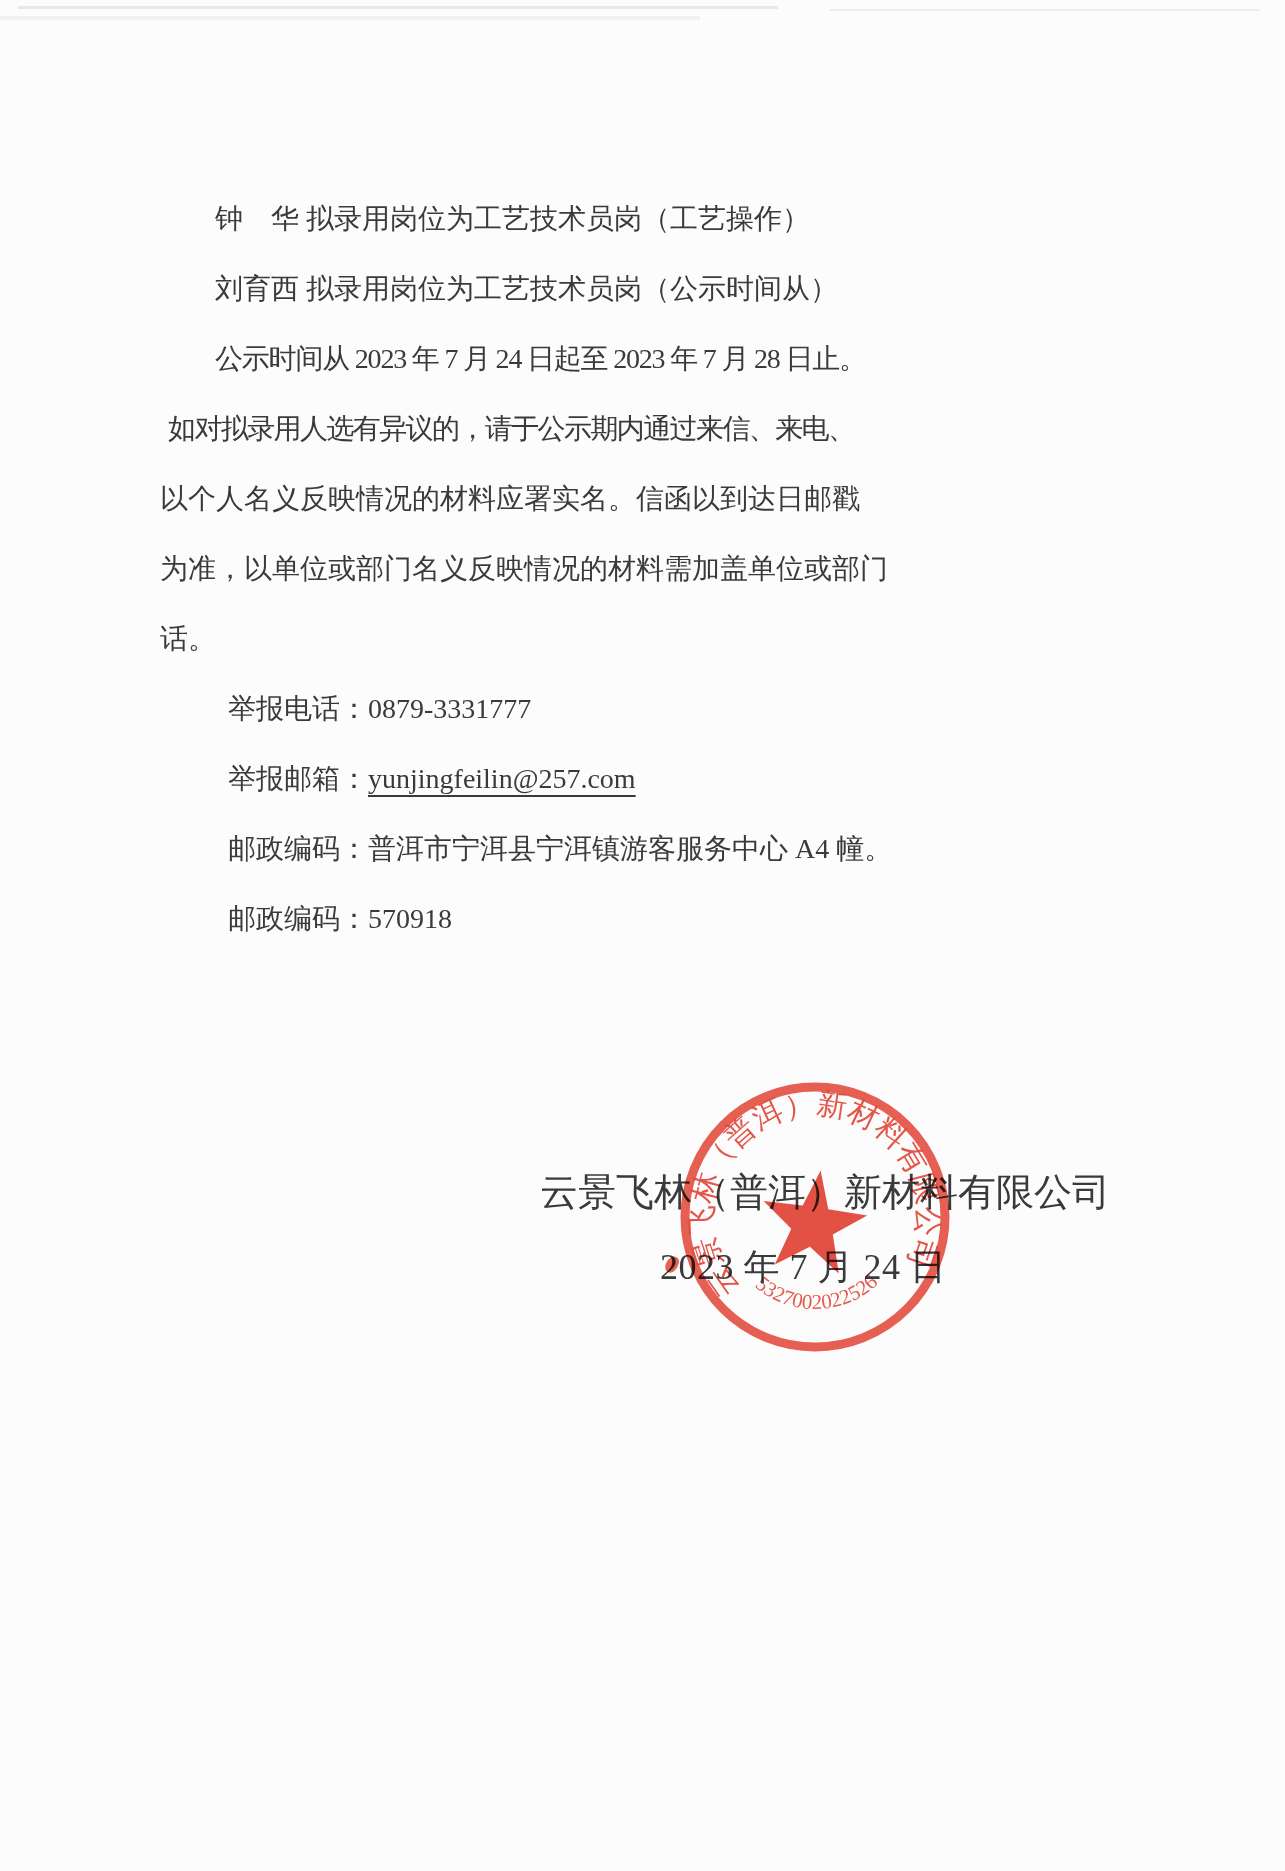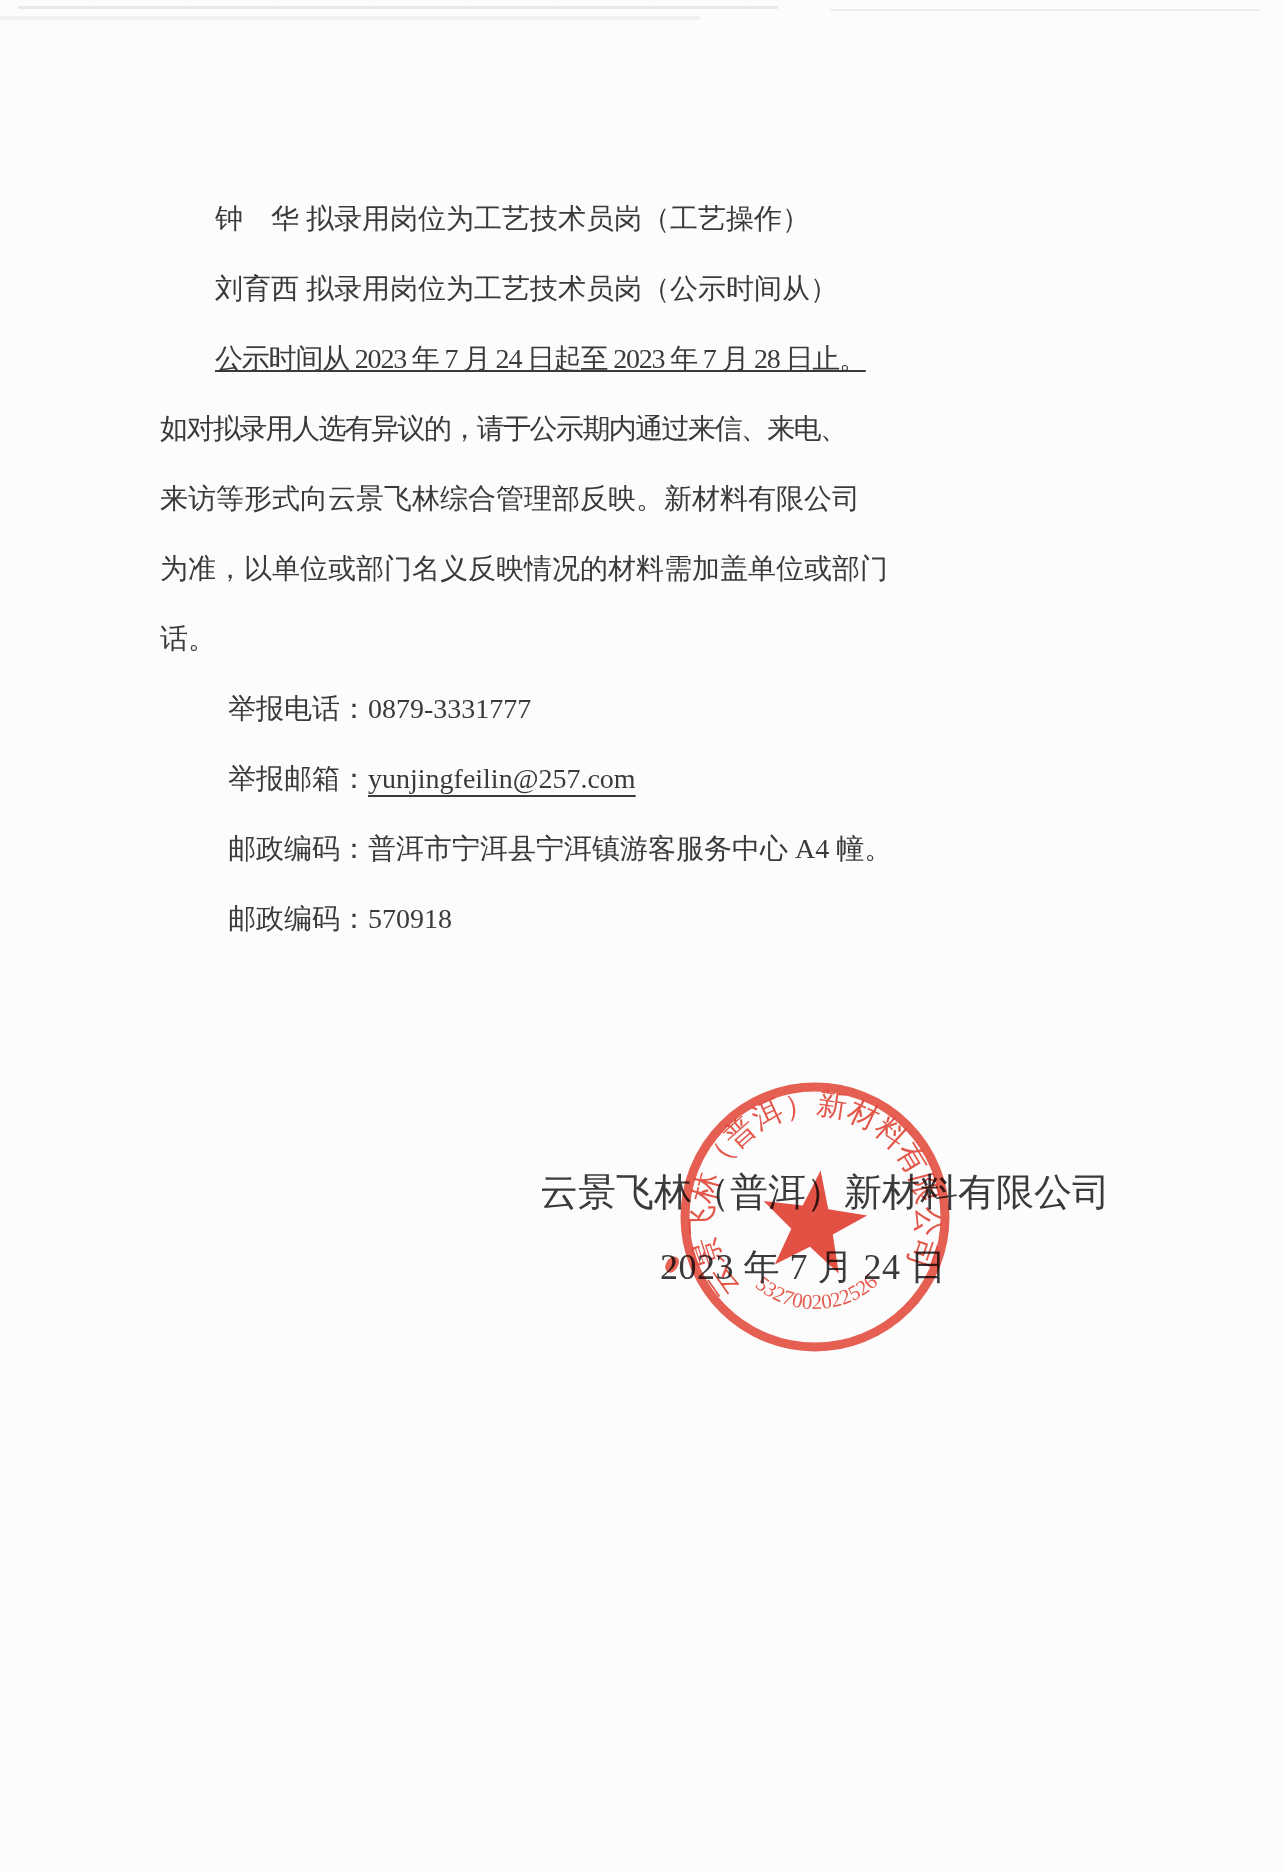--- a/index.html
+++ b/index.html
@@ -19,22 +19,22 @@
   .a2{left:830px;top:9px;width:430px;height:2px;background:#ebebee;opacity:.9;}
   .a3{left:0;top:16px;width:700px;height:4px;background:#e8e8ec;opacity:.55;}
 
   .text-block{
     position:absolute;left:160px;top:184px;width:1000px;
     font-size:28px;
   }
   .ln{height:70px;line-height:70px;white-space:nowrap;}
   .ind{padding-left:55px;}
   .ind2{padding-left:68px;}
-  .t{letter-spacing:-1.2px;text-decoration:underline;}
-  .sq{letter-spacing:-1.6px;}
+  .t{letter-spacing:-1.2px;}
+  .sq{letter-spacing:-1.6px;margin-left:8px;}
   .u{text-decoration:underline;text-underline-offset:7px;text-decoration-thickness:2px;}
 
   .signature-company{
     position:absolute;left:540px;top:1168px;
     font-size:38px;line-height:48px;white-space:nowrap;
   }
   .signature-date{
     position:absolute;left:660px;top:1243px;
     font-size:36px;line-height:48px;white-space:nowrap;letter-spacing:.5px;
   }
@@ -57,21 +57,21 @@
 
   <div class="artifact a1"></div>
   <div class="artifact a2"></div>
   <div class="artifact a3"></div>
 
   <div class="text-block">
     <div class="ln ind">钟　华  拟录用岗位为工艺技术员岗（工艺操作）</div>
     <div class="ln ind">刘育西  拟录用岗位为工艺技术员岗（公示时间从）</div>
     <div class="ln ind t">公示时间从 2023 年 7 月 24 日起至 2023 年 7 月 28 日止。</div>
     <div class="ln sq">如对拟录用人选有异议的，请于公示期内通过来信、来电、</div>
-    <div class="ln">来访等形式向云景飞林综合管理部反映。新材料有限公司</div>
+    <div class="ln">以个人名义反映情况的材料应署实名。信函以到达日邮戳</div>
     <div class="ln">为准，以单位或部门名义反映情况的材料需加盖单位或部门</div>
     <div class="ln">话。</div>
 
     <div class="ln ind2"><span>举报电话：</span><span>0879-3331777</span></div>
     <div class="ln ind2"><span>举报邮箱：</span><span class="u">yunjingfeilin@257.com</span></div>
     <div class="ln ind2"><span>邮政编码：</span><span>普洱市宁洱县宁洱镇游客服务中心 A4 幢。</span></div>
     <div class="ln ind2"><span>邮政编码：</span><span>570918</span></div>
   </div>
 
   <div class="signature-company">云景飞林（普洱）新材料有限公司</div>

